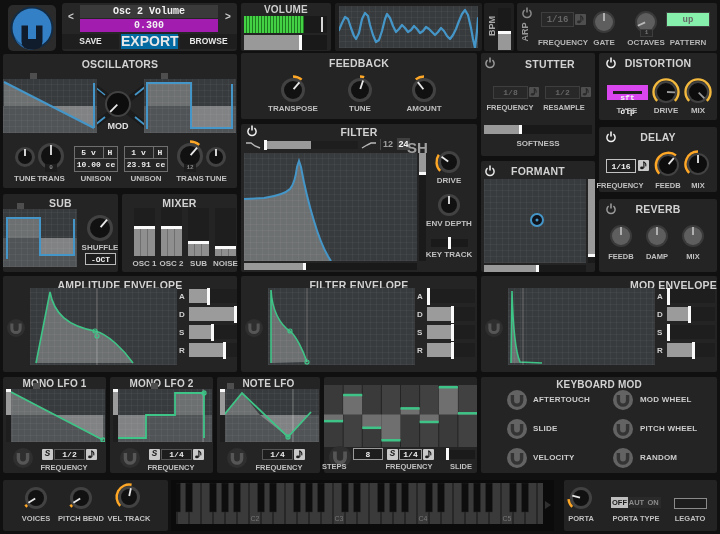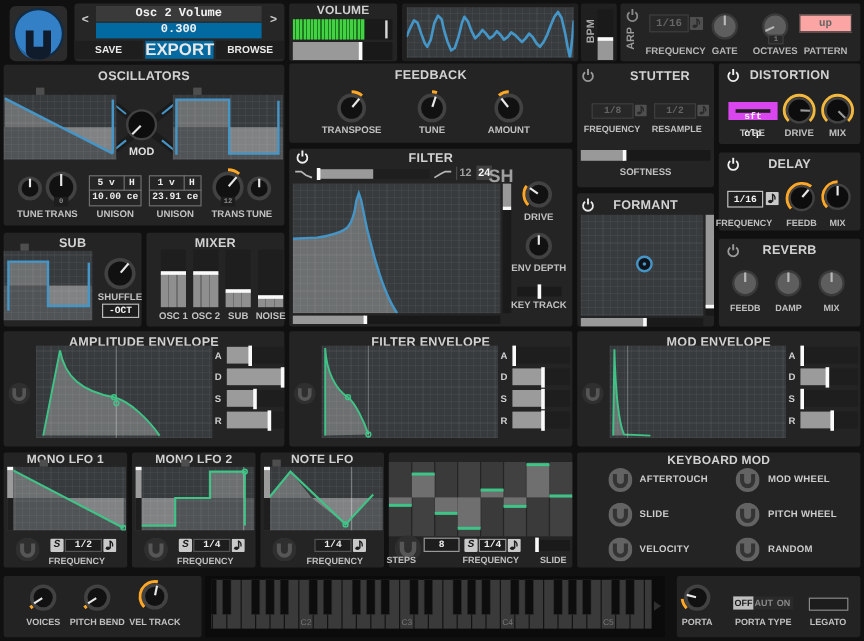--- a/index.html
+++ b/index.html
@@ -6,21 +6,21 @@
 <div style="position:relative;width:720px;height:534px;overflow:hidden;background:#101010">
 <div style="position:absolute;left:8px;top:5px;width:48px;height:46px;background:#2b2b2b;border-radius:5px"></div>
 <svg style="position:absolute;left:8px;top:5px" width="48" height="46">
 <circle cx="24" cy="23" r="21.5" fill="#132c44"></circle>
 <circle cx="24" cy="23" r="19.5" fill="#3380c6"></circle>
 <path d="M 6,30 a 19.5,19.5 0 0 0 27,11 a 17,17 0 0 1 -27,-11 z" fill="#2a669f"></path>
 <path d="M13.5,20.5 h6.5 v13.5 h8 v-13.5 h6.5 v16 q0,8 -10.5,8 q-10.5,0 -10.5,-8 z" fill="#101b2b"></path>
 </svg>
 <div style="position:absolute;left:62px;top:3px;width:175px;height:48px;background:#262626;border-radius:3px"></div>
 <div style="position:absolute;left:80px;top:5px;width:138px;height:13px;background:#3a3a3a;color:#f2f2f2;font:bold 10px 'Liberation Mono',monospace;text-align:center;line-height:13px">Osc 2 Volume</div>
-<div style="position:absolute;left:80px;top:19px;width:138px;height:13px;background:#0369a1;color:#f2f2f2;font:bold 10px 'Liberation Mono',monospace;text-align:center;line-height:13px">0.300</div>
+<div style="position:absolute;left:80px;top:19px;width:138px;height:13px;background:#a21caf;color:#f2f2f2;font:bold 10px 'Liberation Mono',monospace;text-align:center;line-height:13px">0.300</div>
 <div style="position:absolute;left:61.0px;top:11px;width:20px;text-align:center;font-size:10px;font-weight:bold;color:#cccccc;letter-spacing:0px;white-space:nowrap">&lt;</div>
 <div style="position:absolute;left:218.0px;top:11px;width:20px;text-align:center;font-size:10px;font-weight:bold;color:#cccccc;letter-spacing:0px;white-space:nowrap">&gt;</div>
 <div style="position:absolute;left:62px;top:34px;width:57px;height:15px;background:#1e1e1e;color:#e8e8e8;font-size:8.5px;font-weight:bold;text-align:center;line-height:15px">SAVE</div>
 <div style="position:absolute;left:121px;top:34px;width:57px;height:15px;background:#0369a1;color:#e8e8e8;font-size:14px;font-weight:bold;text-align:center;line-height:15px">EXPORT</div>
 <div style="position:absolute;left:180px;top:34px;width:57px;height:15px;background:#1e1e1e;color:#e8e8e8;font-size:8.5px;font-weight:bold;text-align:center;line-height:15px">BROWSE</div>
 <div style="position:absolute;left:241px;top:3px;width:90px;height:48px;background:#242424;border-radius:2px"></div>
 <div style="position:absolute;left:241px;top:4px;width:90px;text-align:center;font-size:10px;font-weight:bold;color:#cfcfcf;letter-spacing:0.2px">VOLUME</div>
 <div style="position:absolute;left:244px;top:16px;width:83px;height:17px;background:#1a1a1a"></div>
 <div style="position:absolute;left:244px;top:16px;width:60px;height:17px;background:repeating-linear-gradient(90deg,#43d243 0 2px,#1f7a1f 2px 3px)"></div>
 <div style="position:absolute;left:321px;top:17px;width:2px;height:15px;background:#d8d8d8"></div>
@@ -54,21 +54,21 @@
       <circle cx="15" cy="15" r="11" fill="#3a3a3a"></circle>
       <circle cx="15" cy="15" r="9" fill="#5e5e5e"></circle>
       <line x1="15.0" y1="14.0" x2="15.0" y2="6.0" stroke="#b9b9b9" stroke-width="1.8"></line>
     </svg>
 <svg style="position:absolute;left:631px;top:7px" width="30" height="30">
       <circle cx="15" cy="15" r="11" fill="#3a3a3a"></circle>
       <circle cx="15" cy="15" r="9" fill="#5e5e5e"></circle>
       <line x1="14.1" y1="15.4" x2="6.8" y2="18.8" stroke="#b9b9b9" stroke-width="1.8"></line>
     </svg>
 <div style="position:absolute;left:640px;top:29px;width:13px;height:8px;background:#282828;border:1px solid #3e3e3e;box-sizing:border-box;color:#777;font:bold 6px 'Liberation Mono',monospace;text-align:center;line-height:6px">1</div>
-<div style="position:absolute;left:666px;top:12px;width:44px;height:15px;background:#fca5a5;border:1px solid #3e3e3e;box-sizing:border-box;color:#666;font:bold 9px 'Liberation Mono',monospace;text-align:center;line-height:14px">up</div>
+<div style="position:absolute;left:666px;top:12px;width:44px;height:15px;background:#86efac;border:1px solid #3e3e3e;box-sizing:border-box;color:#666;font:bold 9px 'Liberation Mono',monospace;text-align:center;line-height:14px">up</div>
 <div style="position:absolute;left:518.0px;top:38px;width:90px;text-align:center;font-size:8px;font-weight:bold;color:#b5b5b5;letter-spacing:0px;white-space:nowrap">FREQUENCY</div>
 <div style="position:absolute;left:559.0px;top:38px;width:90px;text-align:center;font-size:8px;font-weight:bold;color:#b5b5b5;letter-spacing:0px;white-space:nowrap">GATE</div>
 <div style="position:absolute;left:601.0px;top:38px;width:90px;text-align:center;font-size:8px;font-weight:bold;color:#b5b5b5;letter-spacing:0px;white-space:nowrap">OCTAVES</div>
 <div style="position:absolute;left:643.0px;top:38px;width:90px;text-align:center;font-size:8px;font-weight:bold;color:#b5b5b5;letter-spacing:0px;white-space:nowrap">PATTERN</div>
 <div style="position:absolute;left:3px;top:54px;width:234px;height:134px;background:#242424;border-radius:2px"></div>
 <div style="position:absolute;left:3px;top:58px;width:234px;text-align:center;font-size:10.5px;font-weight:bold;color:#d2d2d2;letter-spacing:0.2px">OSCILLATORS</div>
 <div style="position:absolute;left:30px;top:73px;width:7px;height:7px;background:#4e4e4e"></div>
 <div style="position:absolute;left:161px;top:73px;width:7px;height:7px;background:#4e4e4e"></div>
 <svg style="position:absolute;left:90px;top:78px" width="60" height="56">
 <line x1="4" y1="8" x2="32" y2="30" stroke="#1b1b1b" stroke-width="6"></line>
@@ -416,21 +416,21 @@
 <div style="position:absolute;left:451px;top:305.5px;width:2.5px;height:17px;background:#fafafa"></div>
 <div style="position:absolute;left:417px;top:328px;width:10px;font-size:8px;font-weight:bold;color:#d0d0d0">S</div>
 <div style="position:absolute;left:427px;top:325px;width:48px;height:14px;background:#1e1e1e"></div>
 <div style="position:absolute;left:427px;top:325px;width:25px;height:14px;background:#9b9b9b"></div>
 <div style="position:absolute;left:451px;top:323.5px;width:2.5px;height:17px;background:#fafafa"></div>
 <div style="position:absolute;left:417px;top:346px;width:10px;font-size:8px;font-weight:bold;color:#d0d0d0">R</div>
 <div style="position:absolute;left:427px;top:343px;width:48px;height:14px;background:#1e1e1e"></div>
 <div style="position:absolute;left:427px;top:343px;width:25px;height:14px;background:#9b9b9b"></div>
 <div style="position:absolute;left:451px;top:341.5px;width:2.5px;height:17px;background:#fafafa"></div>
 <div style="position:absolute;left:481px;top:276px;width:236px;height:96px;background:#242424;border-radius:2px"></div>
-<div style="position:absolute;left:481px;top:279px;width:236px;text-align:center;font-size:10.5px;font-weight:bold;color:#d2d2d2;letter-spacing:0.2px">MOD ENVELOPE</div>
+<div style="position:absolute;left:481px;top:279px;width:236px;text-align:right;font-size:10.5px;font-weight:bold;color:#d2d2d2;letter-spacing:0.2px">MOD ENVELOPE</div>
 <svg style="position:absolute;left:485px;top:319px" width="18" height="18">
 <circle cx="9" cy="9" r="9" fill="#2f2f2f"></circle>
 <path d="M4.86,4.5 v4.95 a4.14,4.14 0 0 0 8.28,0 v-4.95" stroke="#565656" stroke-width="3.06" fill="none"></path>
 </svg>
 <div style="position:absolute;left:508px;top:288px;width:147px;height:77px;background:#383b3d;background-image:repeating-linear-gradient(0deg,rgba(255,255,255,0.04) 0 1px,transparent 1px 6px),repeating-linear-gradient(90deg,rgba(255,255,255,0.04) 0 1px,transparent 1px 6px);"></div>
 <svg style="position:absolute;left:508px;top:288px" width="147" height="77">
       <path d="M3,75 L4,3 C5,40 8,65 12,74 L34,75" fill="rgba(255,255,255,0.27)" stroke="none"></path>
       <path d="M3,75 L4,3 C5,40 8,65 12,74 L34,75" fill="none" stroke="#3fc487" stroke-width="1.6"></path>
       <line x1="15" y1="0" x2="15" y2="77" stroke="rgba(255,255,255,0.25)" stroke-width="1"></line>
     </svg>

